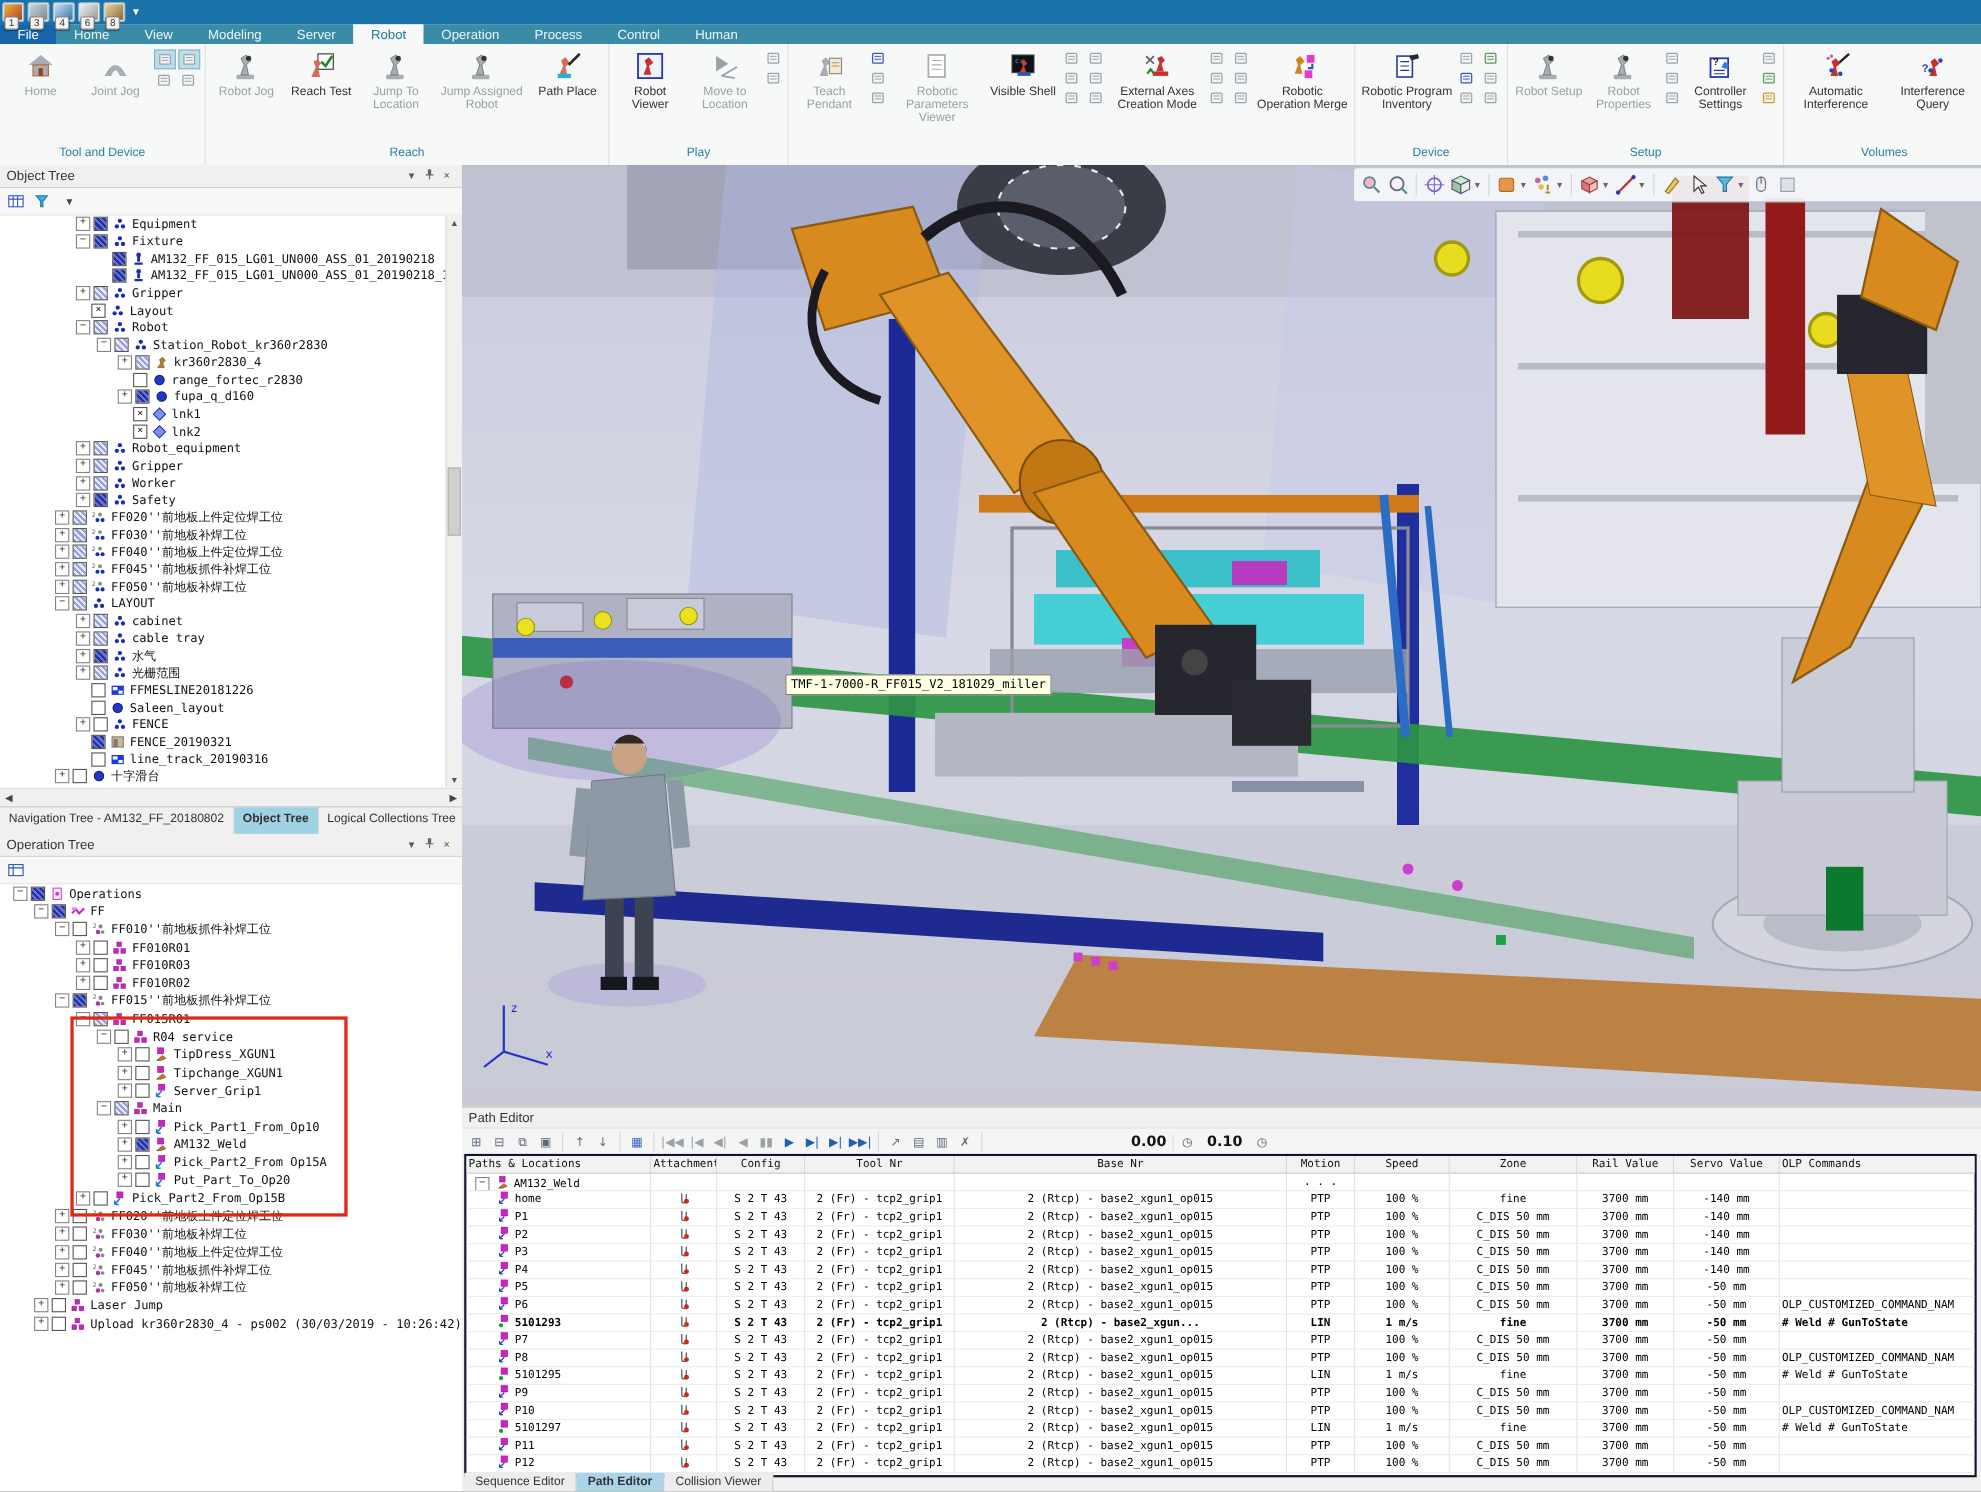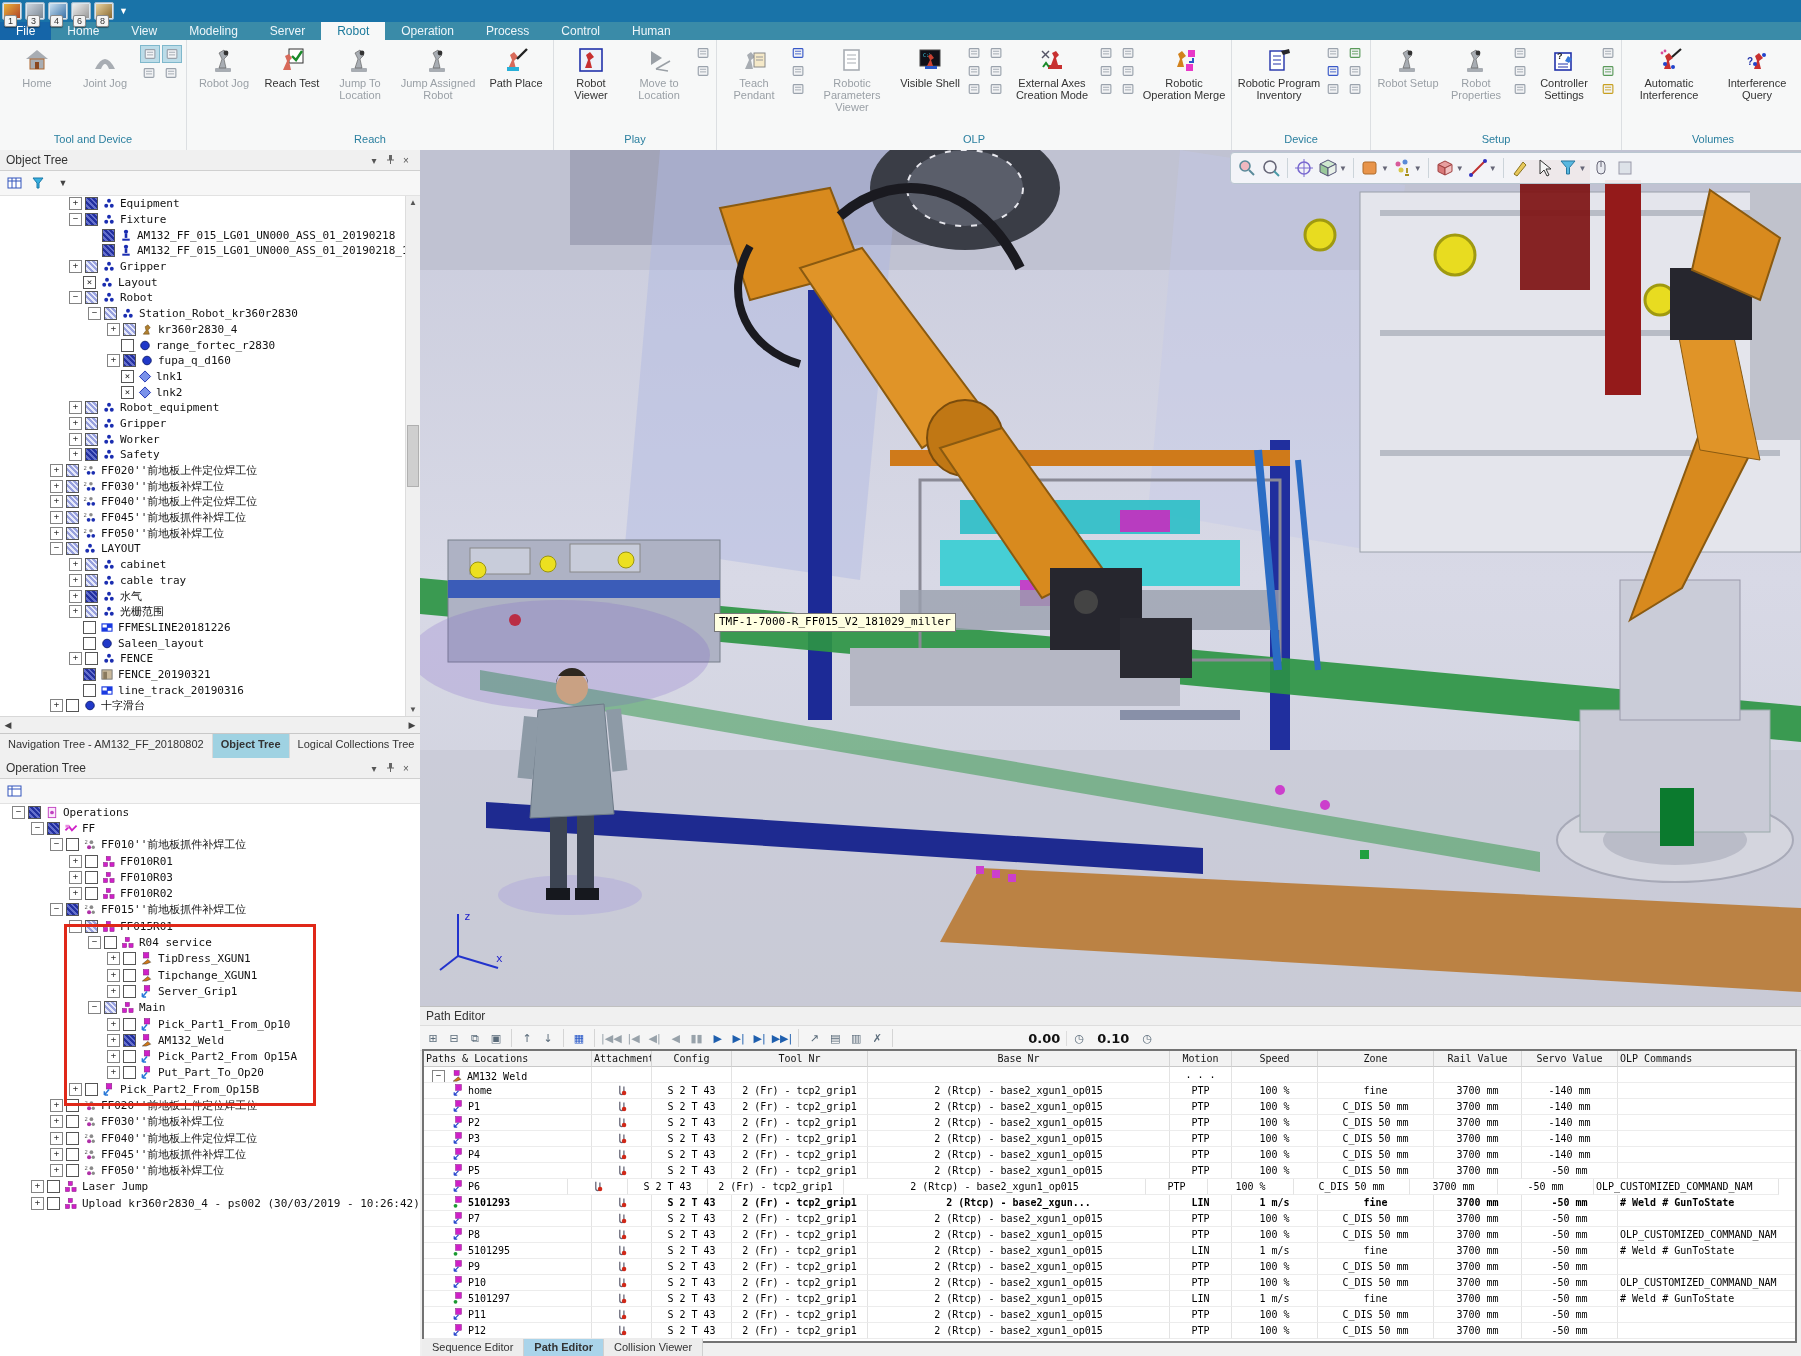--- a/index.html
+++ b/index.html
@@ -80,21 +80,21 @@
   
   #patheditor{position:absolute;left:420px;top:1006px;width:1381px;height:350px;background:#f0f0f0;border-top:1px solid #c0c0c0;}
   #pe-head{height:18px;display:flex;align-items:center;padding:0 6px;font-size:12px;color:#333;border-bottom:1px solid #ddd;}
   #pe-toolbar{height:24px;display:flex;align-items:center;gap:3px;padding:0 4px;background:#f5f5f5;border-bottom:1px solid #ddd;
               font-family:"DejaVu Sans",sans-serif;}
   .peico{min-width:18px;height:18px;display:flex;align-items:center;justify-content:center;font-size:11px;color:#5a6b7a;}
   .peico.play{color:#1f5fae;}
   .peico.gray{color:#98a2aa;}
   .pesep{width:1px;height:18px;background:#d5d5d5;margin:0 3px;}
   .petime{font-weight:bold;font-size:13px;color:#111;padding:0 6px;border-right:1px solid #ddd;}
-  #pe-tablewrap{position:absolute;left:2px;right:4px;top:42px;height:290px;border:2px solid #737373;background:#fff;overflow:hidden;}
+  #pe-tablewrap{position:absolute;left:2px;right:4px;top:42px;height:290px;border:2px solid #0f172a;background:#fff;overflow:hidden;}
   .pr{display:flex;height:16px;line-height:16px;font-family:"DejaVu Sans Mono","DejaVu Sans",sans-serif;font-size:10px;color:#000;}
   .pr .c{flex:none;border-right:1px solid #e3e3e3;border-bottom:1px solid #ececec;overflow:hidden;white-space:nowrap;
          text-align:center;padding:0 2px;box-sizing:border-box;}
   .pr .c.l{text-align:left;}
   .pr.hdr .c{background:#f2f2f2;border-bottom:1px solid #c9c9c9;border-right:1px solid #d5d5d5;font-size:10px;color:#111;}
   .pr.bold{font-weight:bold;}
   .pr .c .nm{display:inline-flex;align-items:center;gap:3px;}
   .pr .c svg{width:13px;height:12px;vertical-align:-2px;}
   #pe-tabs{position:absolute;left:2px;bottom:0;height:18px;display:flex;font-size:11px;align-items:stretch;}
   #pe-tabs .ptab{padding:2px 10px;color:#333;border-right:1px solid #d0d0d0;background:#ededed;}
@@ -456,21 +456,20 @@
               <svg viewBox="0 0 26 26" width="26" height="26">
                 <path d="M6 20 L9 12 L7 7 L11 4 L15 9 L11 12 L13 20 Z" fill="#d2821c"></path>
                 <rect x="17" y="3" width="7" height="7" fill="#e838c8"></rect>
                 <rect x="15" y="17" width="7" height="7" fill="#e838c8"></rect>
                 <path d="M22 11 L22 15 L18 15" stroke="#2858c8" stroke-width="2" fill="none"></path>
               </svg>
             </span>
         <span class="blabel">Robotic Operation Merge</span>
           </div>
         </div>
-    <div class="glabel">OLP</div>
       </div>
       <div class="rgroup">
     <div class="items">
           <div class="bigbtn " style="width:84px">
         <span class="bicon">
               <svg viewBox="0 0 26 26" width="26" height="26">
                 <rect x="4" y="4" width="14" height="19" fill="#fff" stroke="#2233aa" stroke-width="1.4"></rect>
                 <line x1="7" y1="9" x2="15" y2="9" stroke="#2233aa"></line>
                 <line x1="7" y1="13" x2="15" y2="13" stroke="#2233aa"></line>
                 <line x1="7" y1="17" x2="15" y2="17" stroke="#2233aa"></line>
@@ -1845,21 +1844,21 @@
           <div class="c " style="width:136px">2 (Fr) - tcp2_grip1</div>
           <div class="c " style="width:302px">2 (Rtcp) - base2_xgun1_op015</div>
           <div class="c " style="width:62px">PTP</div>
           <div class="c " style="width:86px">100 %</div>
           <div class="c " style="width:116px">C_DIS 50 mm</div>
           <div class="c " style="width:88px">3700 mm</div>
           <div class="c " style="width:96px">-50 mm</div>
           <div class="c l" style="width:185px"></div>
         </div>
         <div class="pr ">
-          <div class="c l" style="width:144px">
+          <div class="c l" style="width:168px">
       <span class="nm" style="padding-left:26px"><span><svg viewBox="0 0 14 14">
                   <rect x="3.5" y="0.5" width="7" height="7" fill="#d020c8" stroke="#7a1a78" stroke-width="0.5"></rect>
                   <path d="M2 13 L7 8 M2 13 L2 9.5 M2 13 L5.5 13" stroke="#2244cc" stroke-width="1.4" fill="none"></path>
                 </svg></span>P6</span></div>
           <div class="c" style="width:60px"><span><svg viewBox="0 0 14 14">
                 <path d="M5 2 L5 10 A2.4 2.4 0 0 0 9.8 10 L9.8 3" stroke="#667" stroke-width="1.5" fill="none"></path>
                 <circle cx="10" cy="10.5" r="2.6" fill="#d02818"></circle>
               </svg></span></div>
           <div class="c " style="width:80px">S 2 T 43</div>
           <div class="c " style="width:136px">2 (Fr) - tcp2_grip1</div>

